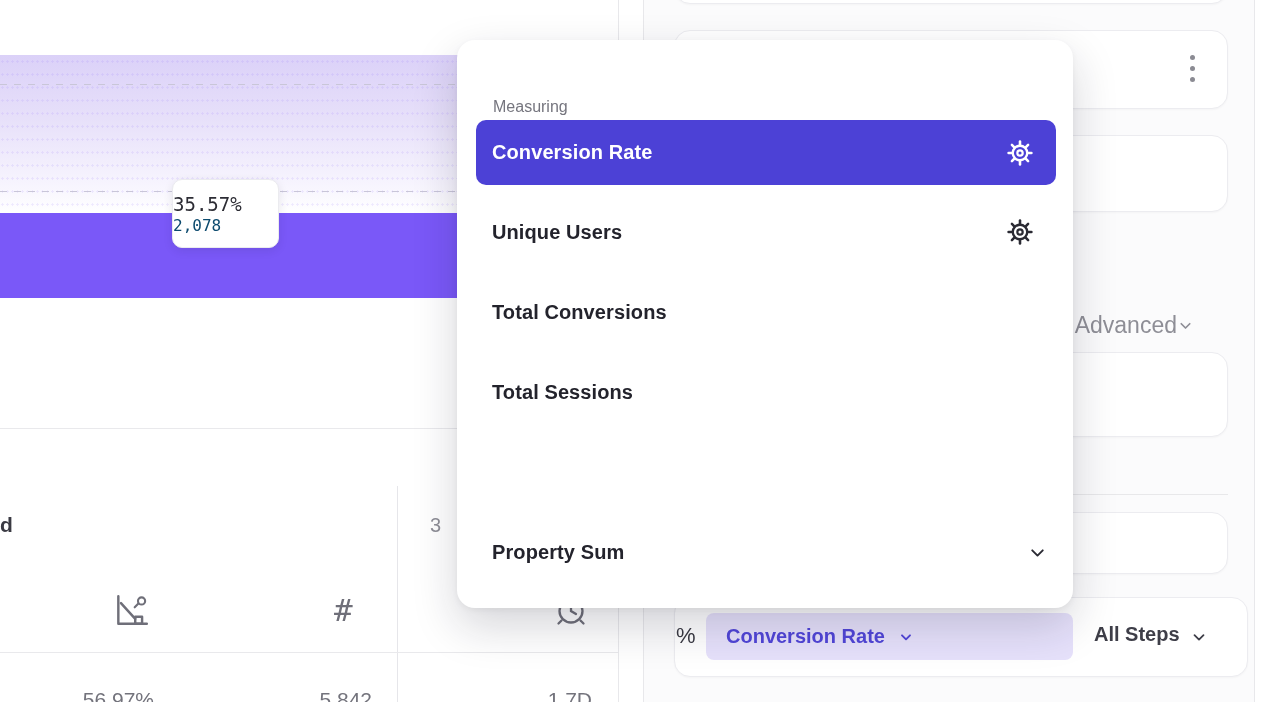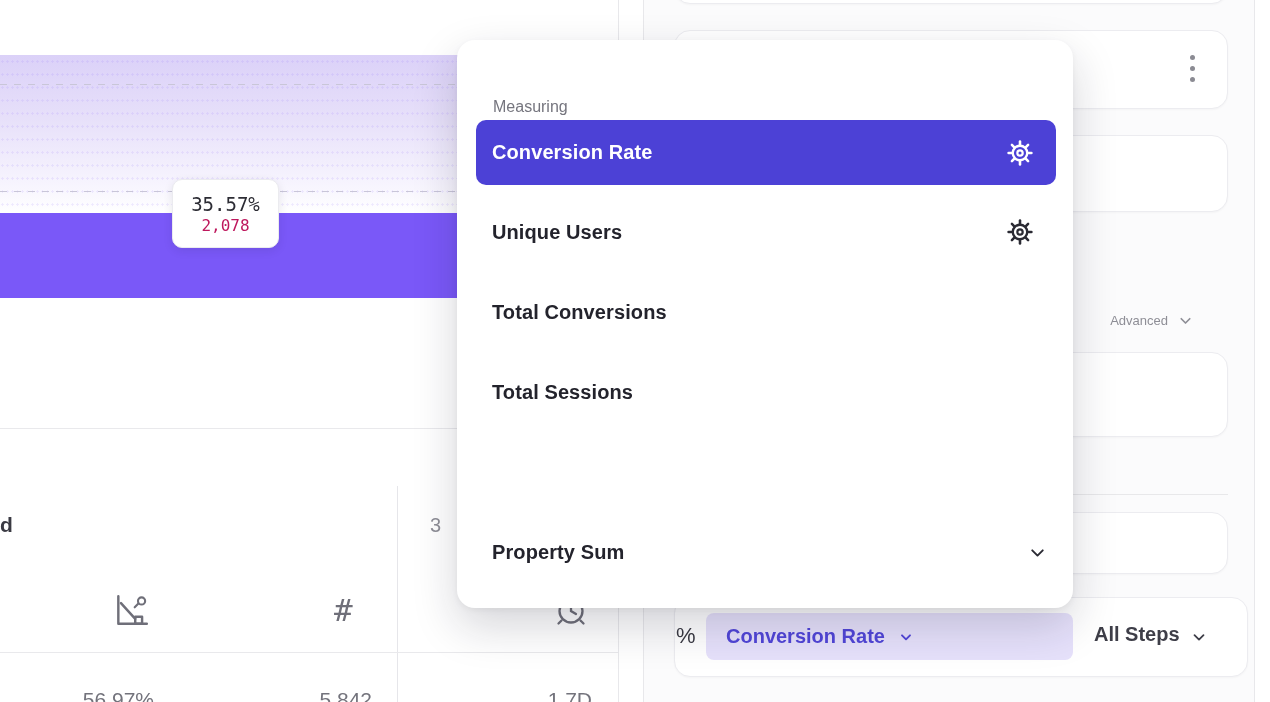--- a/index.html
+++ b/index.html
@@ -15,23 +15,23 @@
             radial-gradient(circle, rgba(122,88,248,0.10) 1px, transparent 1.4px),
             linear-gradient(180deg,#dbd1f8 0%, #e7e0fa 40%, #f8f6fe 85%, #ffffff 100%);
           background-size:5px 13px, 100% 100%; }
   .dashline { left:0; width:618px; height:1px;
               background:repeating-linear-gradient(90deg,#c9c6d8 0 7px, transparent 7px 14px); }
   #funnel-bar { left:0; top:213px; width:618px; height:85px; background:#7a58f8; }
 
   #chart-tooltip { left:172px; top:179px; width:107px; height:69px; background:#fff;
                    border:1px solid #ebebef; border-radius:10px; z-index:5;
                    box-shadow:0 3px 10px rgba(25,25,50,.10);
-                   display:flex; flex-direction:column; align-items:center; justify-content:center; gap:1px; }
+                   display:flex; flex-direction:column; justify-content:center; gap:1px; }
   #chart-tooltip .rate { font-family:"DejaVu Sans Mono", monospace; font-size:19px; color:#2c2c34; }
-  #chart-tooltip .count{ font-family:"DejaVu Sans Mono", monospace; font-size:16px; color:#be185d; }
+  #chart-tooltip .count{ font-family:"DejaVu Sans Mono", monospace; font-size:16px; color:#0c4a6e; }
 
   #step-label { left:2px; top:331px; font-size:23px; font-weight:700; color:#2b2b33; letter-spacing:.1px; }
 
   .hline { left:0; width:618px; height:1px; background:#e9e9ec; }
   #col-divider { left:397px; top:486px; width:1px; height:216px; background:#e6e6ea; }
 
   #hdr-frag-left  { left:0;  top:513px; font-size:21px; font-weight:700; color:#3a3a43; }
   #hdr-frag-right { left:430px; top:514px; font-size:20px; color:#8f8f97; }
 
   .metric-icon { color:#6f6f79; }
@@ -49,22 +49,22 @@
   #card-c { top:135px; height:77px; }
   #card-d { top:352px; height:85px; }
   #panel-divider { left:30px; top:494px; width:554px; height:1px; background:#e8e8ea; }
   #card-e { top:512px; height:62px; }
   #card-f { top:597px; height:80px; width:574px; }
 
   #kebab { position:absolute; right:32px; top:24px; display:flex; flex-direction:column;
            gap:6px; align-items:center; cursor:pointer; }
   #kebab i { width:5px; height:5px; border-radius:50%; background:#8b8b93; }
 
-  #advanced-toggle { right:60px; top:312px; display:flex; align-items:center; gap:9px;
-                     color:#8e8e96; font-size:13px; }
+  #advanced-toggle { right:60px; top:312px; display:flex; align-items:center; 
+                     color:#8e8e96; font-size:23px; }
 
   #percent-symbol { left:32px; top:623px; font-size:22px; color:#3a3a43; }
   #metric-pill { left:62px; top:613px; width:367px; height:47px; background:#e6e1fb;
                  border-radius:8px; display:flex; align-items:center; gap:13px;
                  padding-left:20px; color:#5146d8; font-size:20px; font-weight:700; }
   #steps-dropdown { left:450px; top:623px; display:flex; align-items:flex-end; gap:10px;
                     color:#3e3e48; font-size:20px; font-weight:700; }
 
   
   #measuring-dropdown { left:457px; top:40px; width:616px; height:568px; background:#fff;

